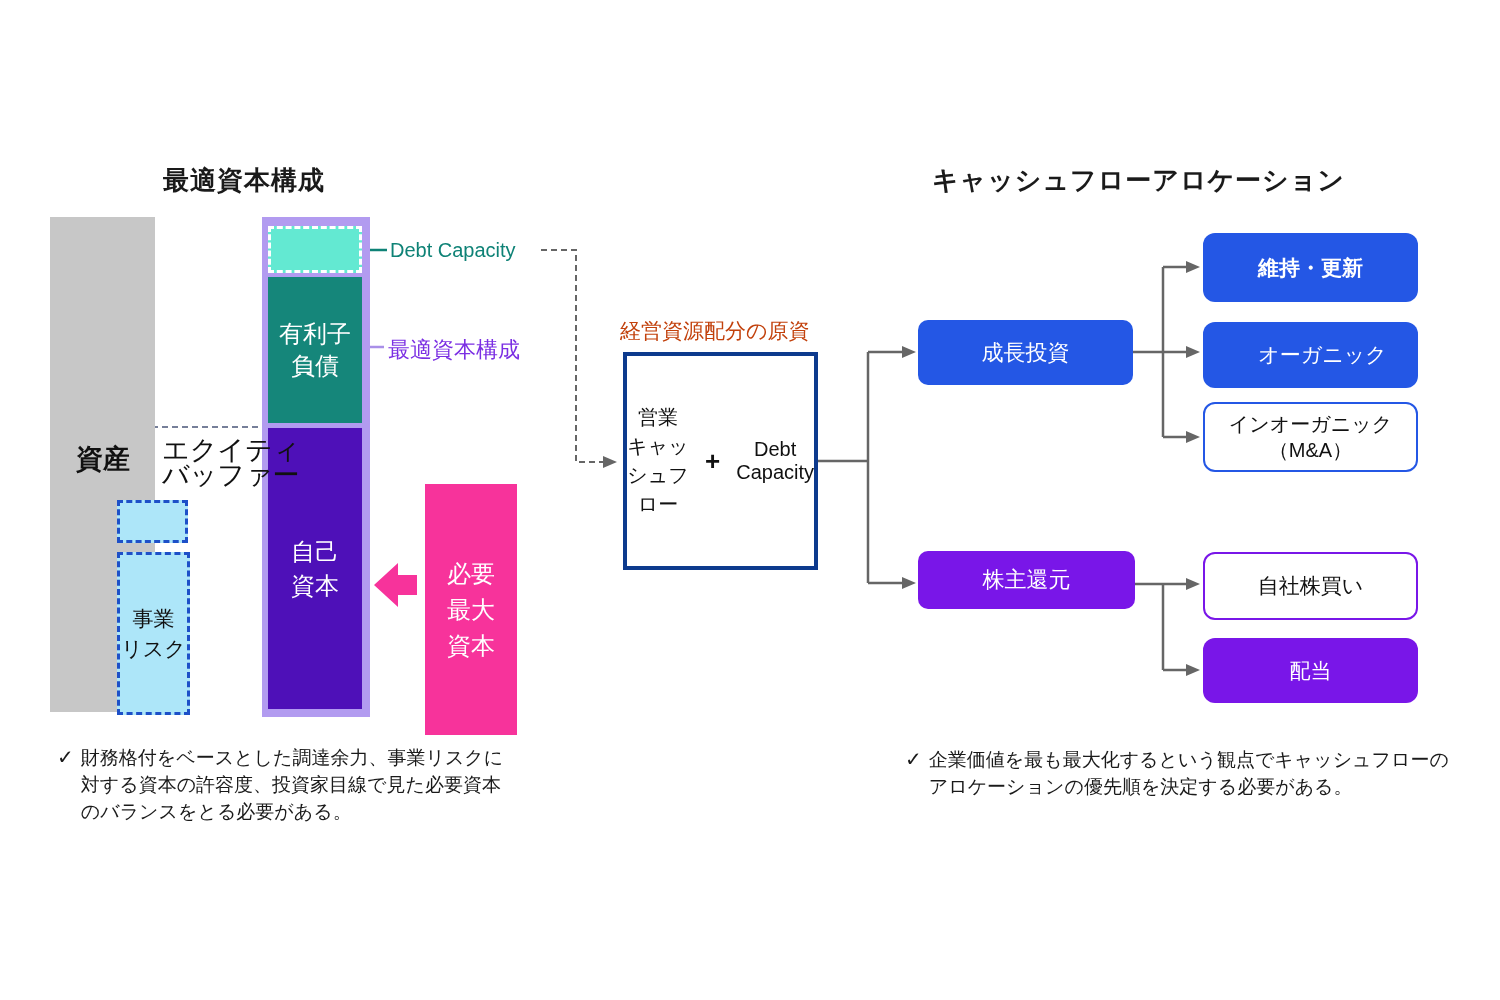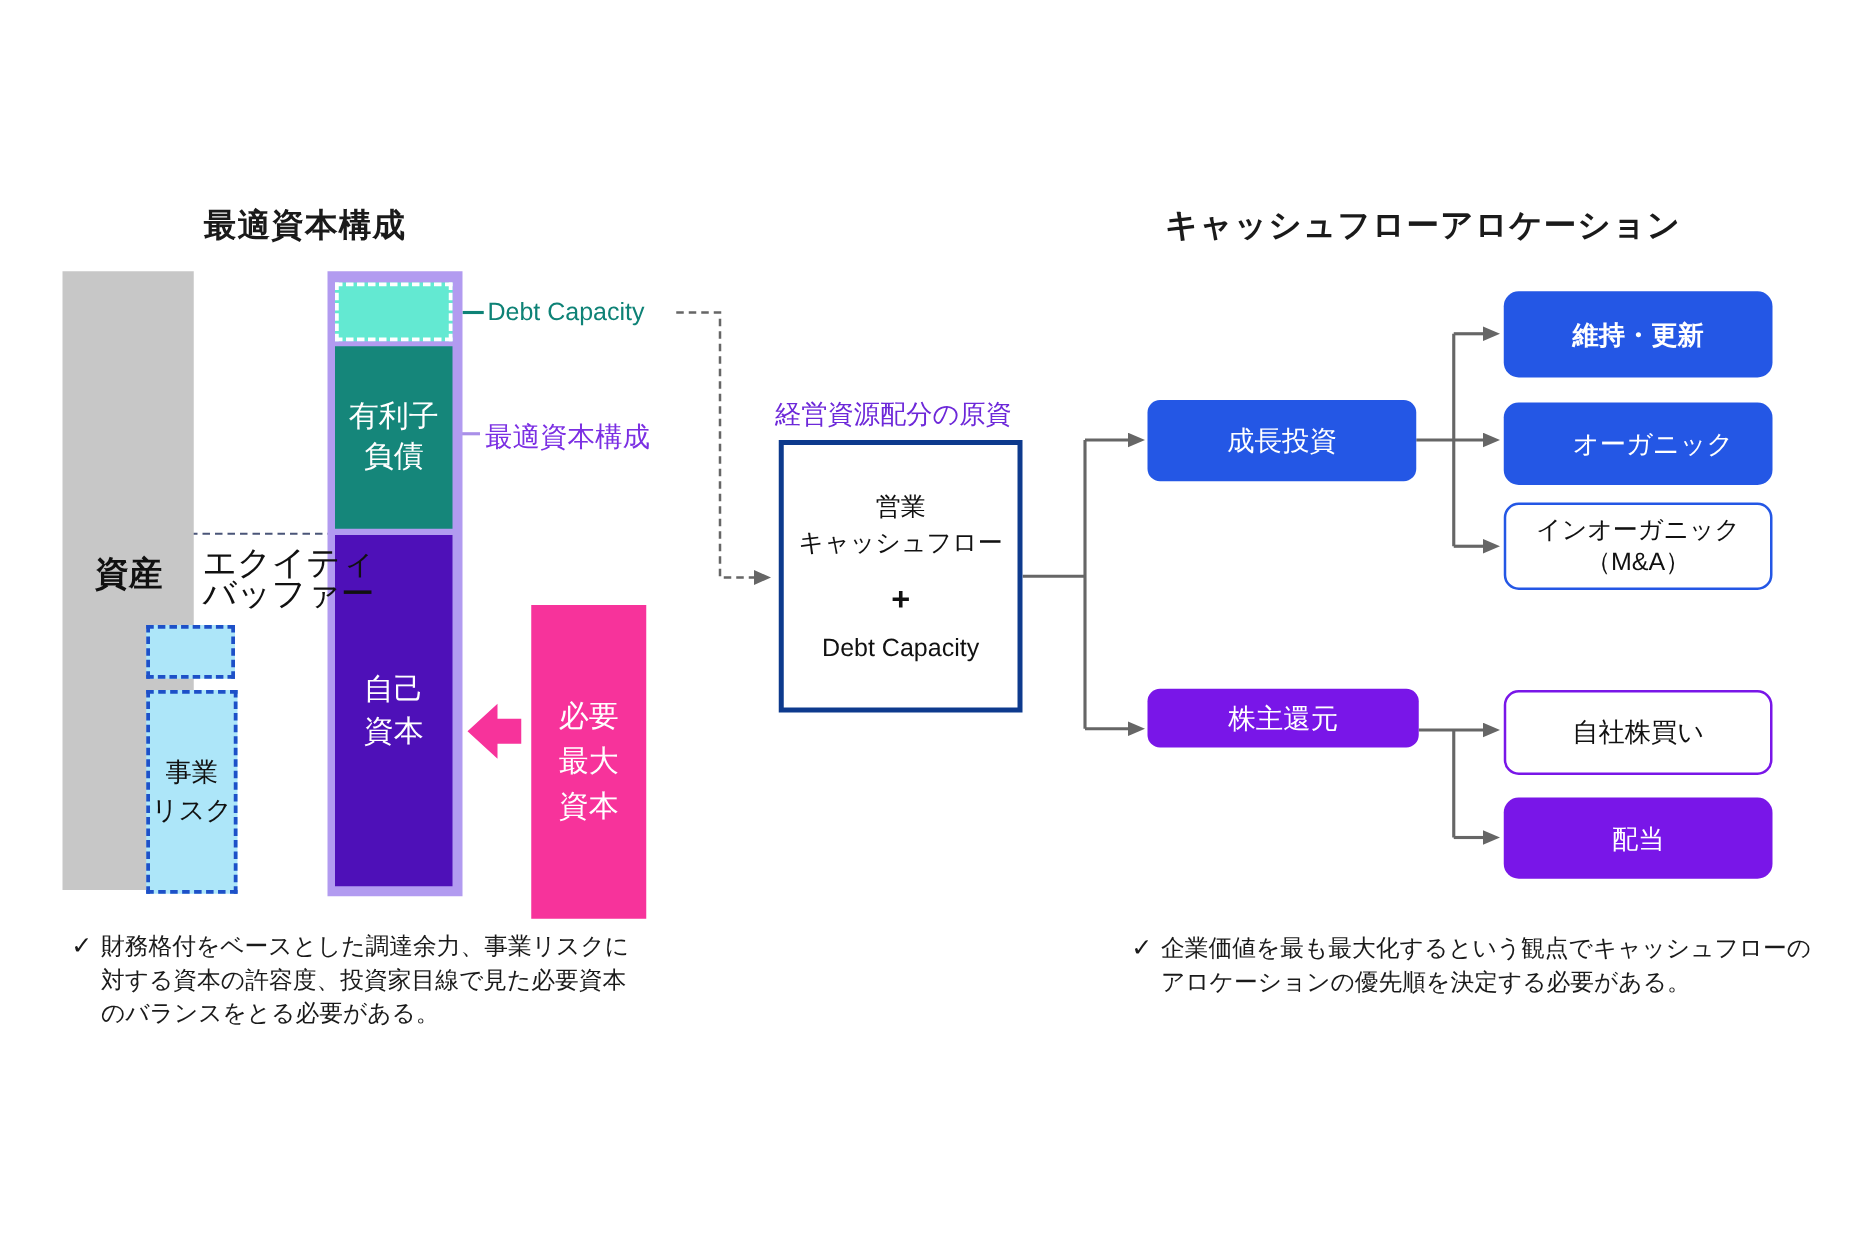--- a/index.html
+++ b/index.html
@@ -35,33 +35,33 @@
             color:#fff;font-size:24px;line-height:1.5;margin-top:24px;}
   .dc-label{left:390px;top:239px;font-size:20px;color:#0E8276;}
   .optimal-label{left:388px;top:335px;font-size:22px;color:#7B2FE3;}
   
   .note{display:flex;align-items:flex-start;color:#1a1a1a;}
   .note .check{font-size:20px;line-height:27px;margin-right:7px;}
   .note .txt{font-size:19px;line-height:27px;}
   .note-left{left:57px;top:744px;width:480px;}
   .note-right{left:905px;top:746px;width:560px;}
   
-  .center-title{left:620px;top:317px;font-size:21px;color:#6d28d9;font-weight:500;}
+  .center-title{left:620px;top:317px;font-size:21px;color:#c2410c;font-weight:500;}
   .center-box{left:623px;top:352px;width:195px;height:218px;background:#fff;
               border:4px solid #0D3A8D;
-              display:flex;flex-direction:column;align-items:center;justify-content:center;
+              display:flex;flex-direction:row;align-items:center;justify-content:center;
               gap:16px;text-align:center;color:#111;}
   .cb-line{font-size:20px;line-height:1.45;}
   .cb-plus{font-size:26px;font-weight:600;line-height:1;}
   .cb-dc{font-size:20px;}
   
   .flow-box{display:flex;align-items:center;justify-content:center;text-align:center;}
   .growth-box{left:918px;top:320px;width:215px;height:65px;background:#2457E5;
               border-radius:10px;color:#fff;font-size:22px;}
-  .shareholder-box{left:918px;top:551px;width:217px;height:47px;background:#7916E8;
+  .shareholder-box{left:918px;top:551px;width:217px;height:58px;background:#7916E8;
               border-radius:10px;color:#fff;font-size:22px;}
   .leaf{left:1203px;width:215px;border-radius:12px;color:#fff;font-size:21px;}
   .leaf-maintain{top:233px;height:69px;background:#2457E5;font-weight:bold;}
   .leaf-organic{top:322px;height:66px;background:#2457E5;padding-left:24px;}
   .leaf-inorganic{top:402px;height:70px;background:#fff;border:2.5px solid #2457E5;
                   color:#111;font-size:20px;line-height:1.3;}
   .leaf-md{left:1172px;top:473px;width:280px;height:77px;background:#1BBCF2;
            border-radius:14px;color:#fff;flex-direction:column;line-height:1.3;}
   .leaf-md .md1{font-size:21px;}
   .leaf-md .md2{font-size:19px;}

